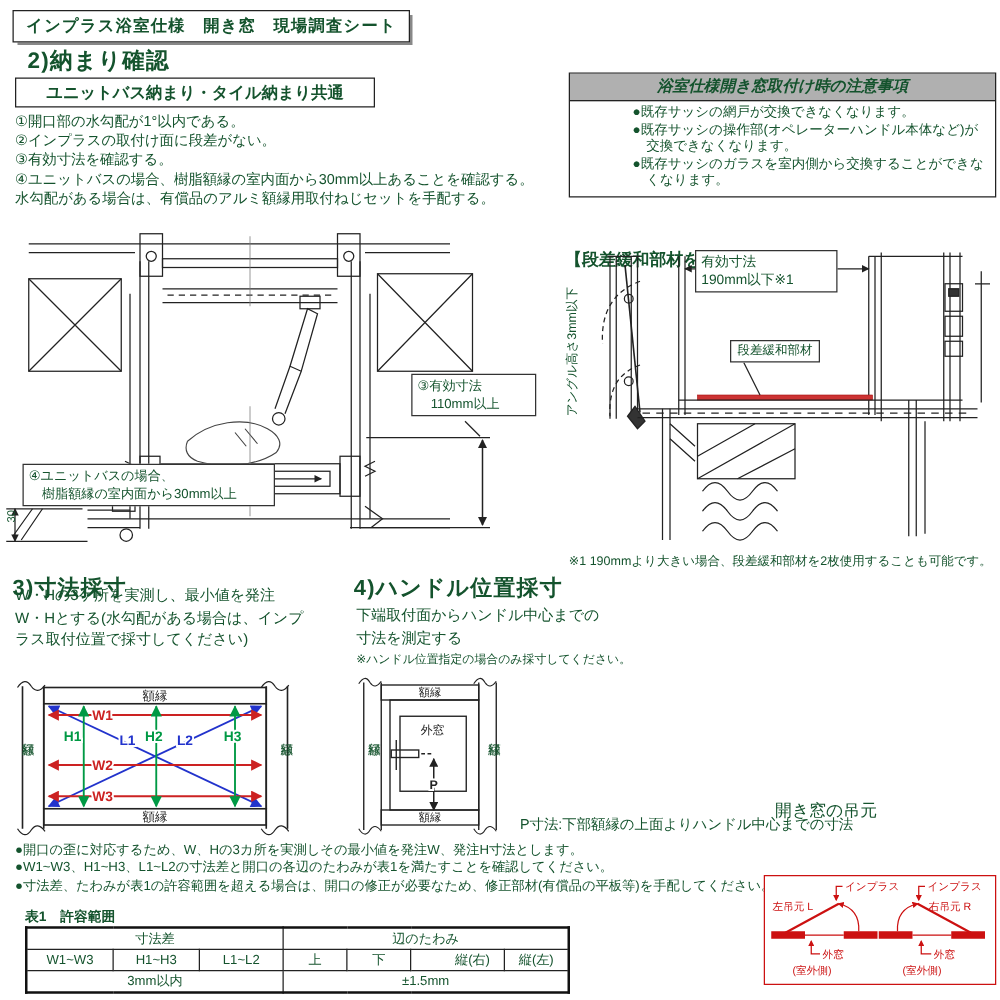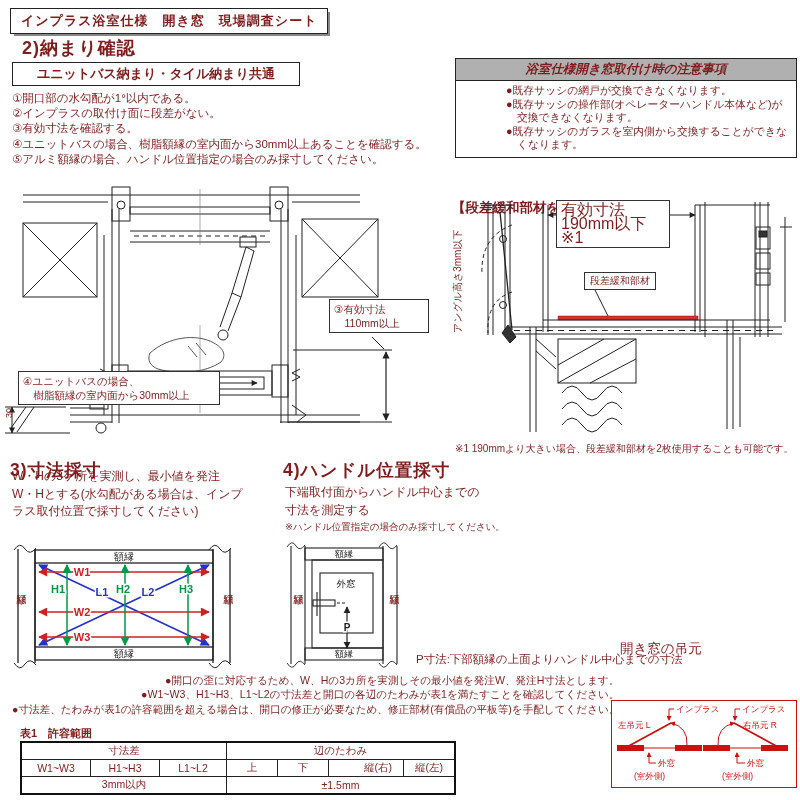--- a/index.html
+++ b/index.html
@@ -1,35 +1,35 @@
 <!DOCTYPE html>
 <html><head>
 <meta charset="utf-8">
 <style>
   html,body{margin:0;padding:0;background:#fff;}
   #page{position:relative;width:800px;height:800px;background:#fff;overflow:hidden;
-        font-family:"Liberation Sans","DejaVu Sans",sans-serif;color:#7f1d1d;border-radius:16px;}
+        font-family:"Liberation Sans","DejaVu Sans",sans-serif;color:#14532d;border-radius:16px;}
   .abs{position:absolute;}
   .pre{white-space:pre-line;}
   .title-box{left:10px;top:8px;border:1.5px solid #222;padding:3px 10px;font-size:13px;
              font-weight:bold;letter-spacing:1px;background:#fff;box-shadow:3px 3px 0 -1px #888;}
   .h-big{font-size:18px;font-weight:bold;letter-spacing:1px;}
   .sub-box{left:12px;top:62px;border:1.5px solid #222;padding:2px 24px;font-size:13px;font-weight:bold;}
   .check-list{left:12px;top:91px;font-size:11.5px;line-height:15.2px;}
   .notice{left:455px;top:58px;width:340px;border:1.5px solid #222;background:#fff;}
   .notice-title{background:#b0b0b0;border-bottom:1px solid #222;text-align:center;
                 font-weight:bold;font-size:12.5px;padding:2px 0;font-style:italic;}
   .notice-items{padding:3px 4px 5px 5px;font-size:10.8px;line-height:13.6px;margin-left:45px;}
   .notice-items div{padding-left:11px;text-indent:-11px;}
   .sec-head{font-size:17.5px;font-weight:bold;letter-spacing:1px;}
   .body-12{font-size:12px;line-height:17.5px;}
   .note-9{font-size:9.5px;}
   .callout{border:1px solid #333;background:#fff;font-size:10.5px;line-height:14px;padding:2px 4px;}
   .bullets{left:12px;top:673px;font-size:10.6px;line-height:14.4px;}
-  .bullets div{padding-left:11px;text-indent:-11px;text-align:right;}
+  .bullets div{padding-left:11px;text-indent:-11px;}
   .vtext{writing-mode:vertical-rl;text-orientation:upright;letter-spacing:1px;font-size:10px;}
   .rot{transform:rotate(-90deg);transform-origin:0 0;white-space:nowrap;}
   table.tol{border-collapse:collapse;border:2.5px solid #111;background:#fff;}
   table.tol td{border:1px solid #222;text-align:center;font-size:10.5px;height:16px;padding:0 2px;}
   .hinge-box{left:611px;top:700px;width:184px;height:86px;border:1.5px solid #cc1111;background:#fff;}
   svg text{font-family:"Liberation Sans","DejaVu Sans",sans-serif;}
   .halo{paint-order:stroke;stroke:#fff;stroke-width:3px;font-weight:bold;}
 </style>
 </head>
 <body>
@@ -38,21 +38,21 @@
 
   <div class="abs title-box">インプラス浴室仕様　開き窓　現場調査シート</div>
   <div class="abs h-big" style="left:22px;top:36px;">2)納まり確認</div>
   <div class="abs sub-box">ユニットバス納まり・タイル納まり共通</div>
 
   <div class="abs check-list">
     <div>①開口部の水勾配が1°以内である。</div>
     <div>②インプラスの取付け面に段差がない。</div>
     <div>③有効寸法を確認する。</div>
     <div>④ユニットバスの場合、樹脂額縁の室内面から30mm以上あることを確認する。</div>
-    <div>⑤アルミ額縁の場合、ハンドル位置指定の場合のみ採寸してください。</div>
+    <div>水勾配がある場合は、有償品のアルミ額縁用取付ねじセットを手配する。</div>
   </div>
 
   <div class="abs notice">
     <div class="notice-title">浴室仕様開き窓取付け時の注意事項</div>
     <div class="notice-items">
       <div>●既存サッシの網戸が交換できなくなります。</div>
       <div>●既存サッシの操作部(オペレーターハンドル本体など)が交換できなくなります。</div>
       <div>●既存サッシのガラスを室内側から交換することができなくなります。</div>
     </div>
   </div>
@@ -145,21 +145,21 @@
       <path d="M86,142 L106,160 M86,154 L106,172"></path>
       <rect x="108" y="142" width="78" height="44"></rect>
       <path d="M108,186 L186,142 M108,168 L154,142 M140,186 L186,162"></path>
       <path d="M112,196 q10,-14 20,0 q10,14 20,0 q10,-14 20,0 M112,212 q10,-14 20,0 q10,14 20,0 q10,-14 20,0 M112,228 q10,-14 20,0 q10,14 20,0 q10,-14 20,0"></path>
       <path d="M277,123 V232 M283,123 V232 M290,140 V230"></path>
       <path d="M335,20 V125 M330,30 h12"></path>
       <path d="M145,93 L158,119"></path>
     </g>
   </svg>
   <div class="abs rot" style="left:451px;top:333px;font-size:10px;">アングル高さ3mm以下</div>
-  <div class="abs callout pre" style="left:556px;top:200px;width:104px;font-size:16px;">有効寸法
+  <div class="abs callout pre" style="left:556px;top:200px;width:104px;font-size:11px;">有効寸法
 190mm以下※1</div>
   <div class="abs callout" style="left:584px;top:272px;font-size:10px;padding:1px 5px;">段差緩和部材</div>
   <div class="abs" style="left:455px;top:442px;font-size:10px;">※1 190mmより大きい場合、段差緩和部材を2枚使用することも可能です。</div>
 
   <div class="abs sec-head" style="left:10px;top:458px;">3)寸法採寸</div>
   <div class="abs body-12 pre" style="left:12px;top:468px;">W・Hの3ケ所を実測し、最小値を発注
 W・Hとする(水勾配がある場合は、インプ
 ラス取付位置で採寸してください)</div>
 
   <svg class="abs" style="left:10px;top:542px;" width="226" height="128">

